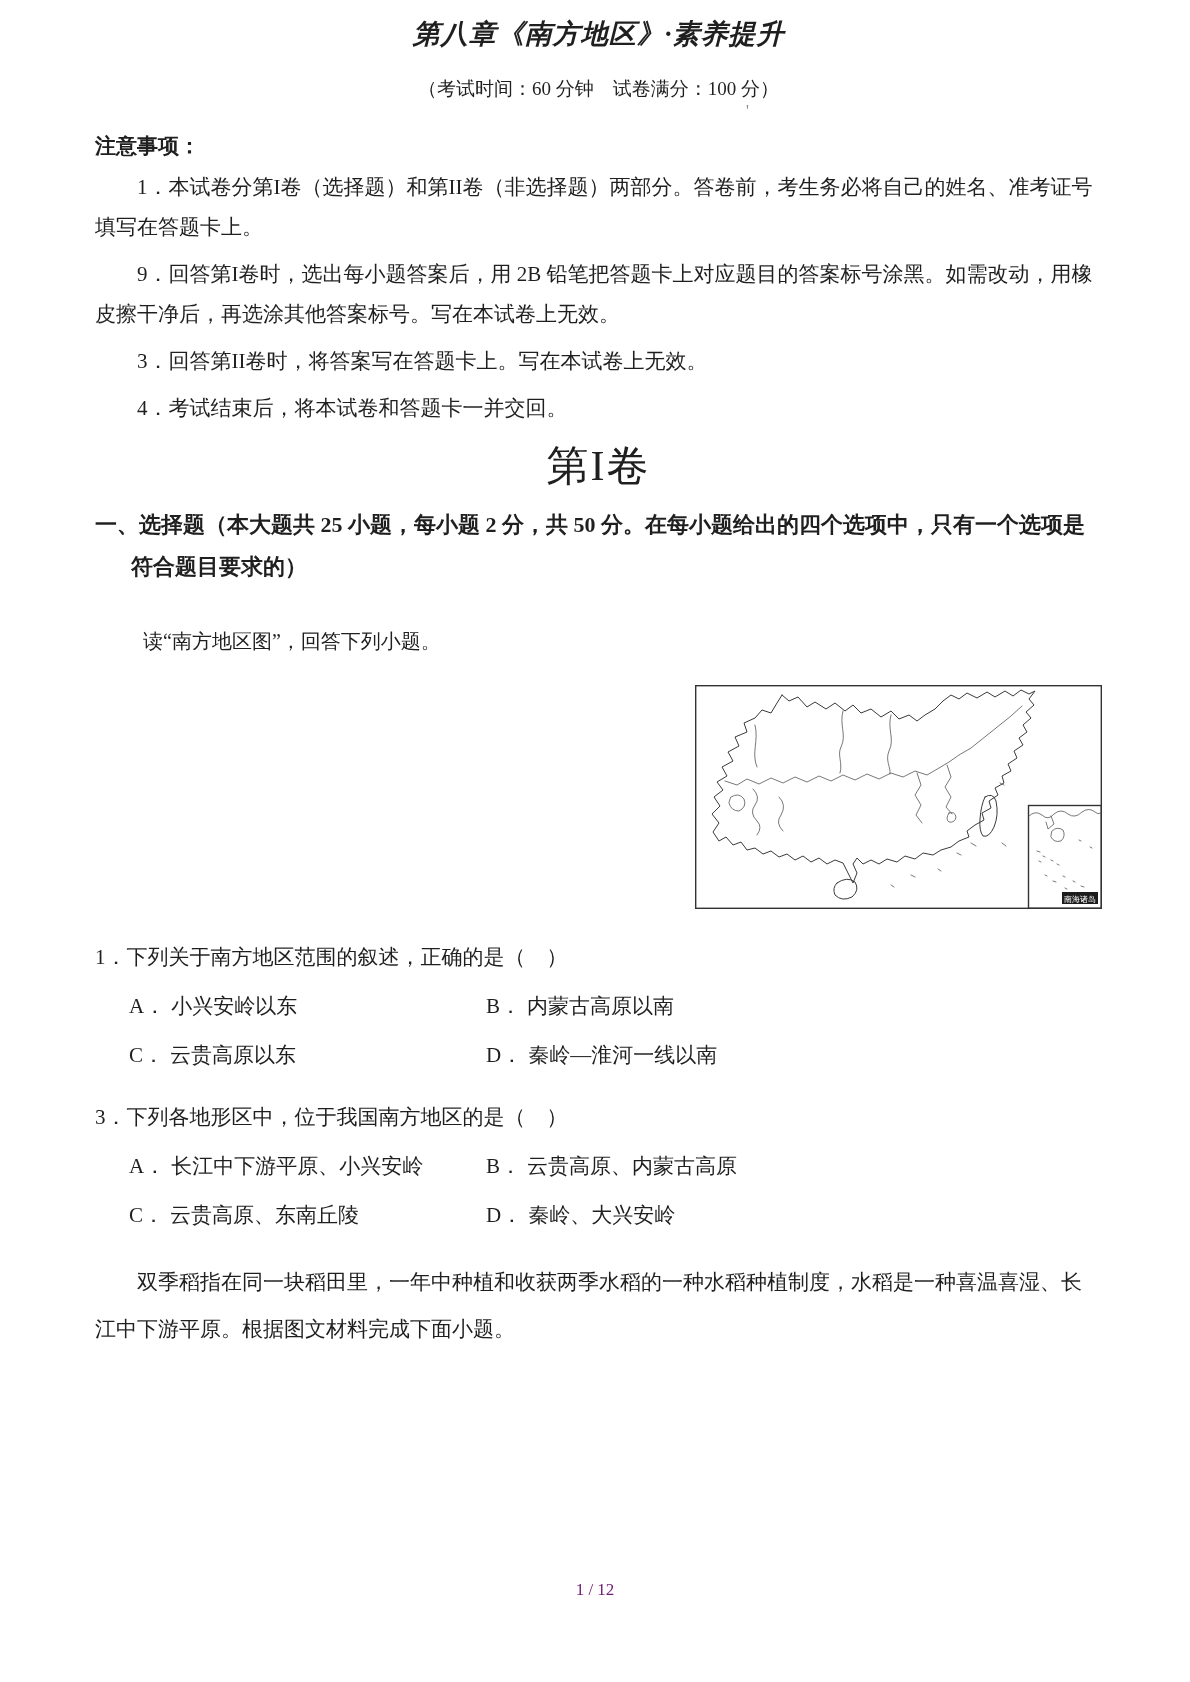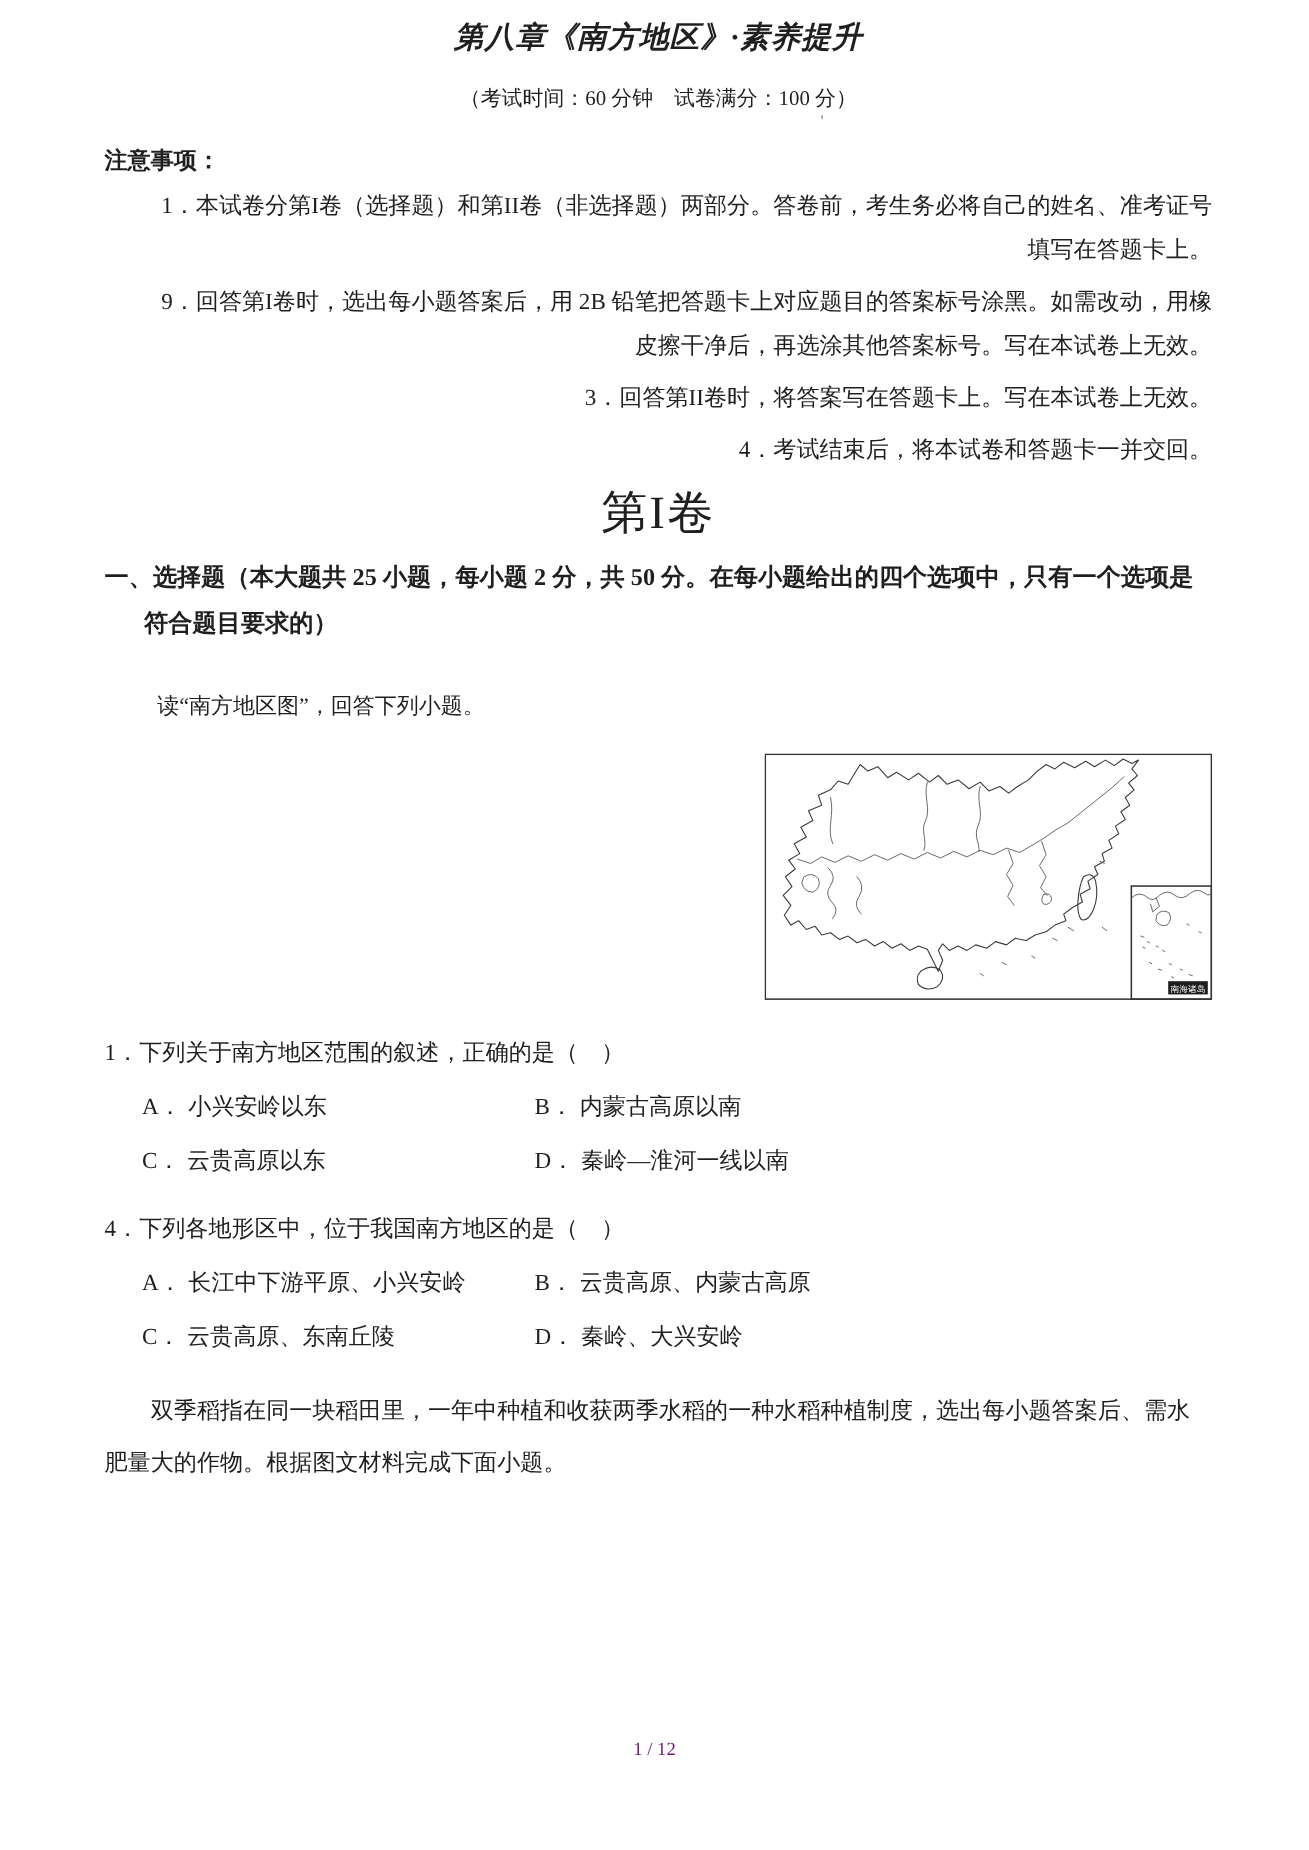--- a/index.html
+++ b/index.html
@@ -29,21 +29,21 @@
   .exam-info{
     margin-top:24px;text-align:center;
     font-size:19px;
   }
   .notices-heading{
     margin-top:30px;
     font-size:21px;font-weight:bold;
   }
   .notice{
     font-size:21px;line-height:40px;
-    text-indent:42px;margin-top:7px;text-align:right;
+    text-indent:42px;margin-top:7px;
   }
   .volume-title{
     margin-top:10px;text-align:center;
     font-size:42px;letter-spacing:2px;
   }
   .section-heading{
     margin-top:10px;
     font-size:22px;font-weight:bold;line-height:42px;
     padding-left:36px;text-indent:-36px;
   }
@@ -172,21 +172,21 @@
       <div class="opt opt-left">
         <span class="opt-label">C．</span>
         <span>云贵高原以东</span>
       </div>
       <div class="opt opt-right">
         <span class="opt-label">D．</span>
         <span>秦岭—淮河一线以南</span>
       </div>
     </div>
 
-    <div class="question-stem">4．下列各地形区中，位于我国南方地区的是（　）</div>
+    <div class="question-stem">3．下列各地形区中，位于我国南方地区的是（　）</div>
     <div class="options-row">
       <div class="opt opt-left">
         <span class="opt-label">A．</span>
         <span>长江中下游平原、小兴安岭</span>
       </div>
       <div class="opt opt-right">
         <span class="opt-label">B．</span>
         <span>云贵高原、内蒙古高原</span>
       </div>
     </div>
@@ -194,17 +194,17 @@
       <div class="opt opt-left">
         <span class="opt-label">C．</span>
         <span>云贵高原、东南丘陵</span>
       </div>
       <div class="opt opt-right">
         <span class="opt-label">D．</span>
         <span>秦岭、大兴安岭</span>
       </div>
     </div>
 
-    <div class="material">双季稻指在同一块稻田里，一年中种植和收获两季水稻的一种水稻种植制度，选出每小题答案后、需水肥量大的作物。根据图文材料完成下面小题。</div>
+    <div class="material">双季稻指在同一块稻田里，一年中种植和收获两季水稻的一种水稻种植制度，水稻是一种喜温喜湿、长江中下游平原。根据图文材料完成下面小题。</div>
   </div>
 
   <div class="footer">1 / 12</div>
 </div>
 
 </body></html>

